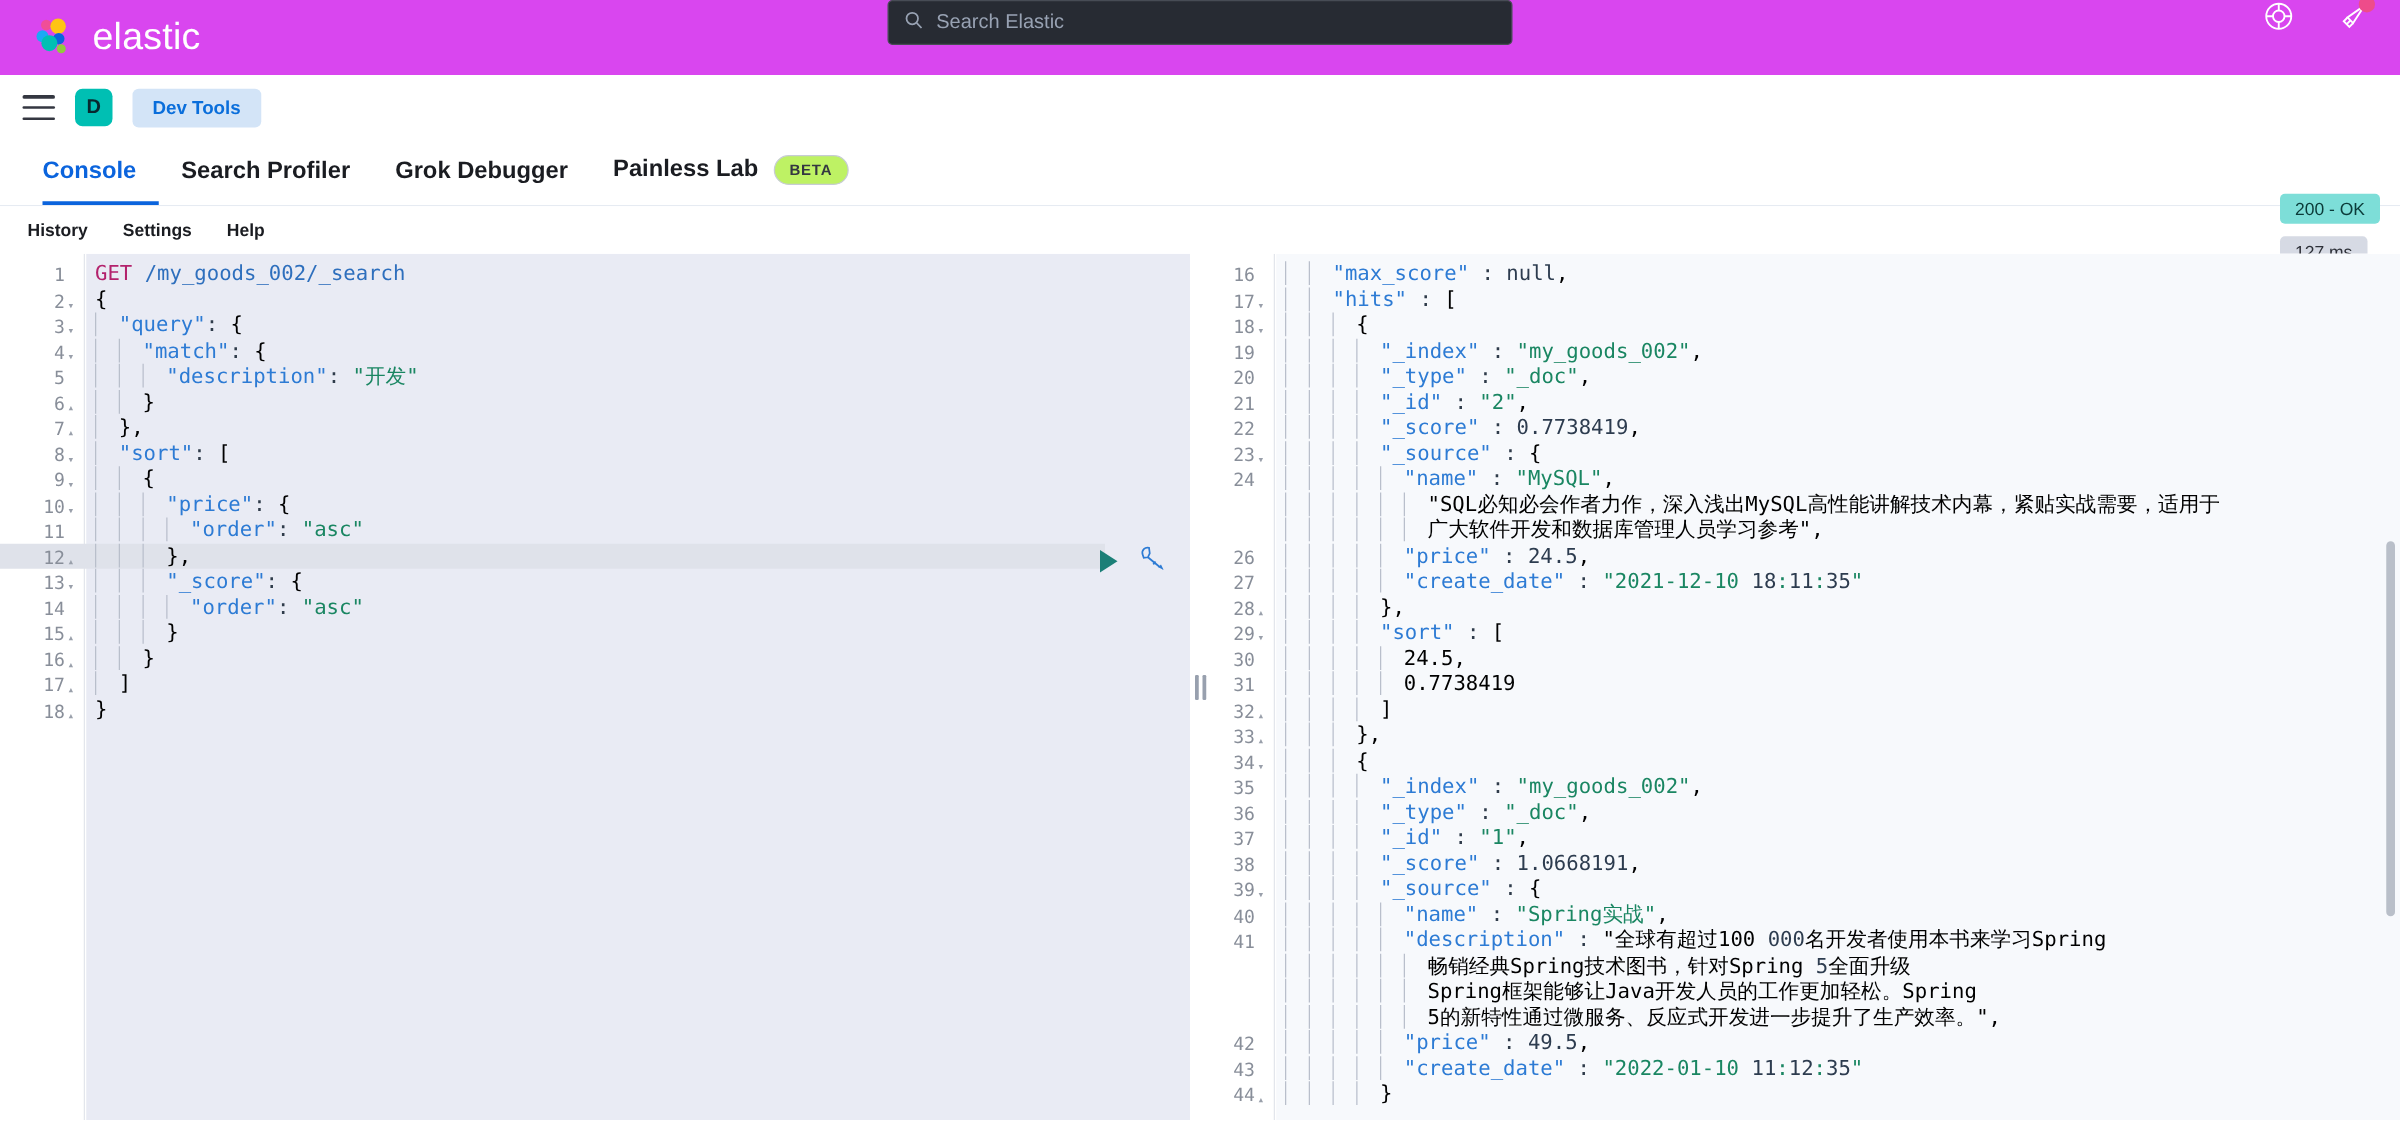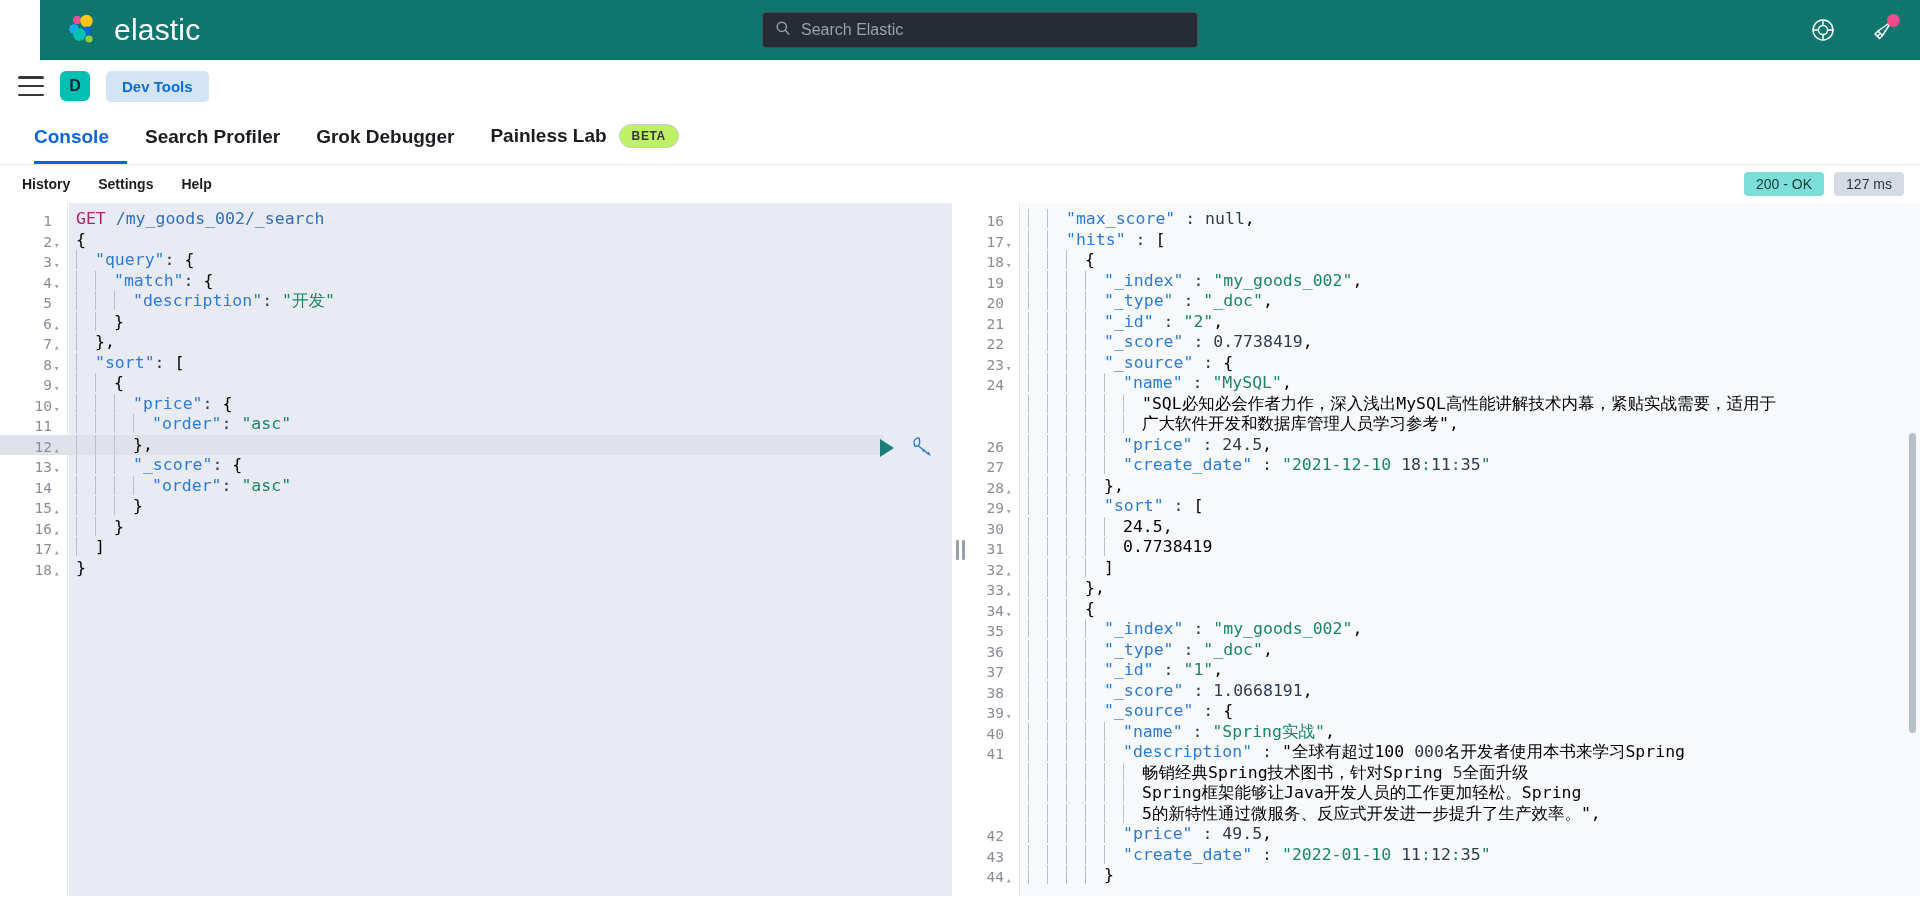--- a/index.html
+++ b/index.html
@@ -5,31 +5,31 @@
   * { box-sizing: border-box; margin: 0; padding: 0; }
   html, body {
     width: 1920px; height: 902px;
     font-family: "Liberation Sans", sans-serif;
     background: #ffffff;
     overflow: hidden;
   }
 
   
   .global-header {
-    height: 60px; background: #0f766e;
-    display: flex; align-items: center; position: relative; margin-left: 40px;
+    height: 60px; background: #d946ef;
+    display: flex; position: relative;
   }
   .brand { display: flex; align-items: center; gap: 14px; padding-left: 26px; }
   .brand-logo { width: 34px; height: 34px; position: relative; }
   .brand-name {
     color: #ffffff; font-size: 30px; font-weight: 400; letter-spacing: .2px;
   }
   .search-wrap {
     position: absolute; left: 50%; transform: translateX(-50%);
-    width: 436px;
+    width: 500px;
   }
   .search-box {
     height: 36px; border: 1px solid #474c55; border-radius: 4px;
     background: #272b33; display: flex; align-items: center; gap: 10px;
     padding: 0 12px;
   }
   .search-box .ph { color: #98a2b3; font-size: 16px; }
   .header-icons {
     position: absolute; right: 24px; display: flex; align-items: center; gap: 34px;
   }
@@ -74,21 +74,21 @@
     border: 1px solid #c7ccd4; border-radius: 12px; padding: 4px 12px;
     background: #bef264;
   }
 
   
   .console-toolbar {
     height: 38px; display: flex; align-items: center; gap: 28px;
     padding: 0 22px; position: relative; background: #fff;
   }
   .tool-link { font-size: 14px; font-weight: 700; color: #1a1c21; cursor: pointer; text-align: center; }
-  .status-group { position: absolute; right: 16px; display: flex; align-items: flex-end; gap: 10px; }
+  .status-group { position: absolute; right: 16px; display: flex; align-items: flex-start; gap: 10px; flex-direction: column; }
   .status-ok {
     background: #7dded8; color: #0b3b39; font-size: 14px; font-weight: 400;
     padding: 4px 12px; border-radius: 4px;
   }
   .status-ms {
     background: #d6dae4; color: #2d3038; font-size: 14px;
     padding: 4px 12px; border-radius: 4px;
   }
 
   

